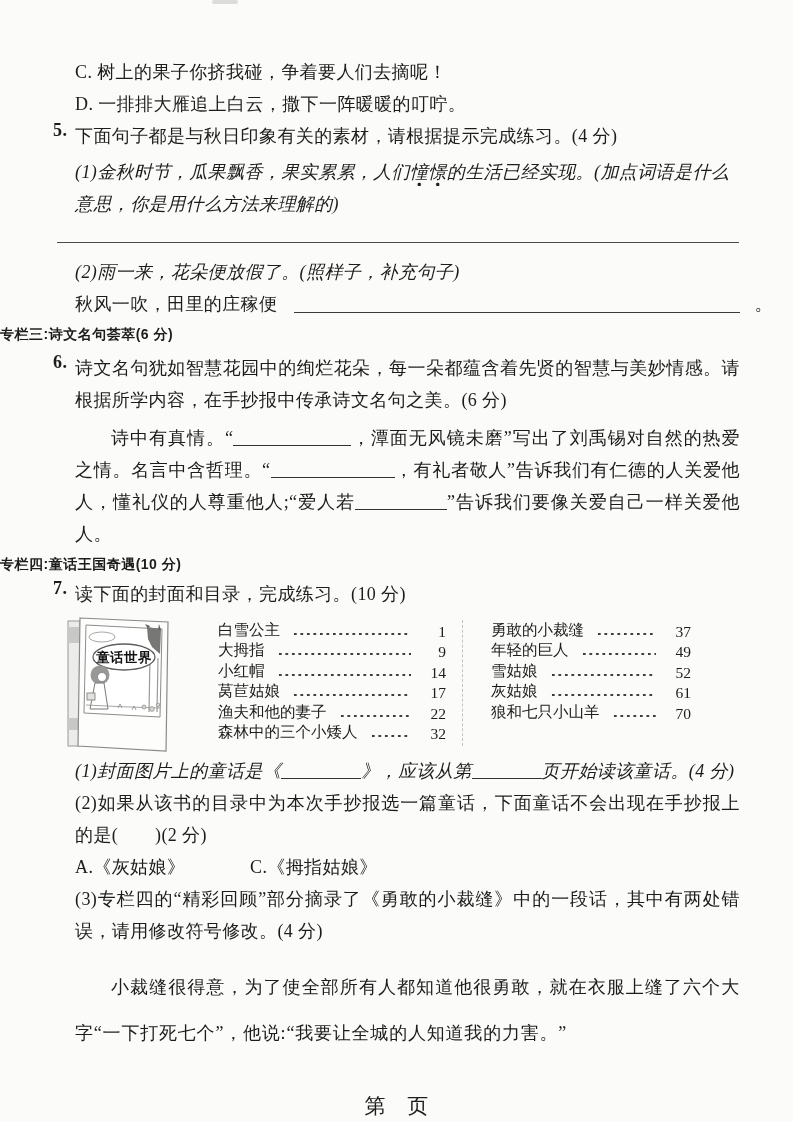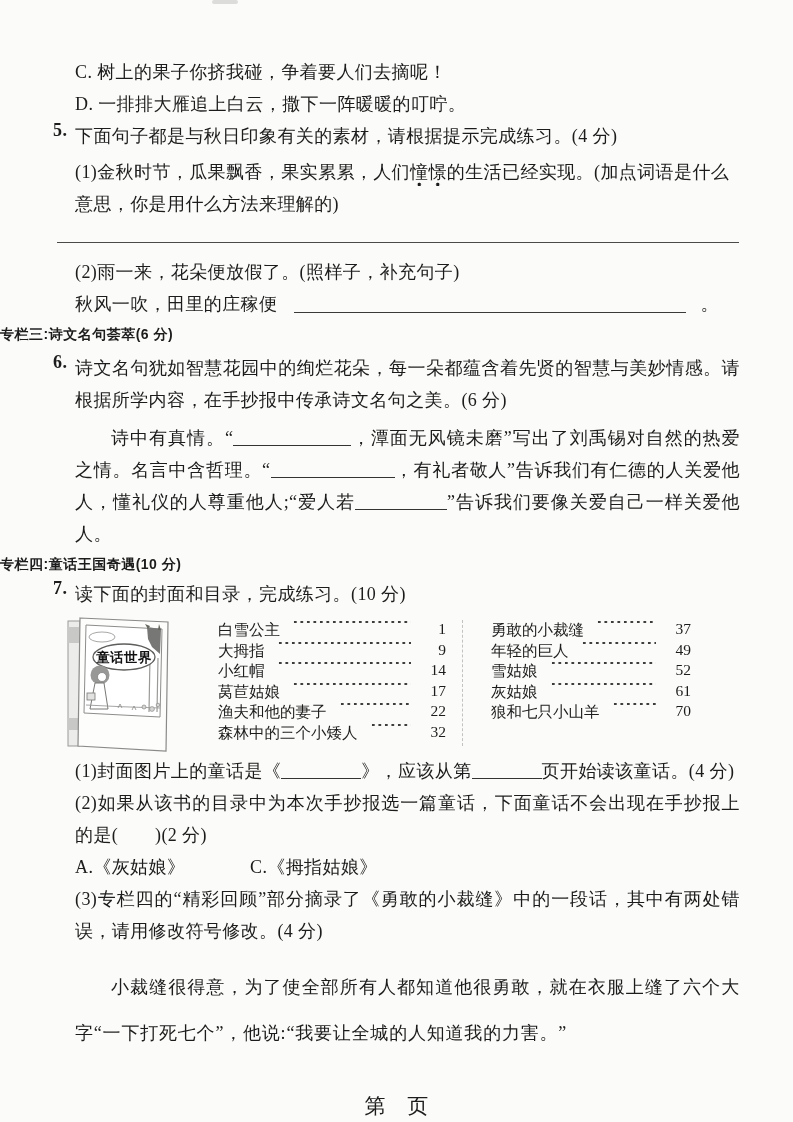--- a/index.html
+++ b/index.html
@@ -10,40 +10,40 @@
     overflow:hidden;
   }
   .page{position:relative;width:793px;height:1122px;}
   .smudge{position:absolute;left:212px;top:0;width:26px;height:4px;background:#bdbdbd;opacity:.5;border-radius:2px;}
   .content{padding-top:56px;}
   .line{line-height:32px;}
   .opt-cd{margin-left:75px;}
   .q-item{position:relative;margin-left:75px;margin-right:53px;}
   .q-num{position:absolute;left:-22px;top:0;font-weight:bold;}
   .stem{line-height:32px;text-align:justify;}
-  .sub{line-height:32px;}
+  .sub{line-height:32px;font-style:italic;}
   .rule{height:0;border-top:1.5px solid #4a4a4a;margin:22px 54px 0 57px;}
-  .fill-row{display:flex;margin-left:75px;margin-right:74px;line-height:32px;gap:13px;}
+  .fill-row{display:flex;margin-left:75px;margin-right:20px;line-height:32px;gap:13px;}
   .fill-row .lead{white-space:nowrap;}
   .fill-row .fill{flex:1;align-self:flex-end;height:0;border-bottom:1.3px solid #3a3a3a;margin:0 2px 7px 4px;}
   .sec-head{line-height:28px;font-family:"Liberation Sans","DejaVu Sans",sans-serif;font-weight:bold;font-size:14px;letter-spacing:0.5px;}
   .para{line-height:32px;text-align:justify;}
   .indent{text-indent:2em;}
   .blank{display:inline-block;border-bottom:1.3px solid #333;height:15px;vertical-align:-2px;}
   .w118{width:118px;} .w124{width:124px;} .w92{width:92px;} .w80{width:80px;} .w70{width:70px;}
   .em{background-image:radial-gradient(circle at center 2.4px,#1c1c1c 1.7px,transparent 2px);
       background-size:50% 6px;background-position:left bottom;background-repeat:repeat-x;padding-bottom:6px;}
   .figure{display:flex;margin-left:62px;margin-top:2px;height:142px;}
   .book{width:112px;height:142px;flex:0 0 auto;}
   .toc-col{padding-top:8px;font-size:15.5px;letter-spacing:0;}
   .toc-col.left{margin-left:44px;width:228px;}
   .toc-col.right{width:200px;}
   .toc-div{border-left:1.5px dashed #c2c2c0;margin:8px 0 8px 16px;width:0;}
   .toc-col.right{margin-left:28px;}
-  .toc-row{display:flex;align-items:flex-start;height:20.5px;gap:8px;}
+  .toc-row{display:flex;align-items:flex-end;height:20.5px;gap:8px;}
   .toc-row .t{white-space:nowrap;}
   .toc-row .leader{flex:1;height:4px;margin:0 5px 5px 5px;
       background-image:radial-gradient(circle at 2.2px 2px,#3c3c3c 1.15px,transparent 1.45px);
       background-size:6.5px 4px;background-repeat:repeat-x;}
   .toc-row .pg{width:22px;text-align:right;flex:0 0 auto;}
   .opts{display:flex;margin-left:75px;line-height:32px;}
   .opts .o1{width:175px;} .opts .o2{width:188px;}
   .excerpt{margin-left:75px;margin-right:53px;margin-top:17px;line-height:46px;text-align:justify;text-indent:2em;letter-spacing:0.8px;}
   .footer{margin-top:35px;line-height:30px;text-align:center;font-family:"Liberation Sans","DejaVu Sans",sans-serif;font-size:21px;}
   .m4{margin-top:4px;} .m6{margin-top:6px;} .m13{margin-top:13px;} .m1{margin-top:1px;}

